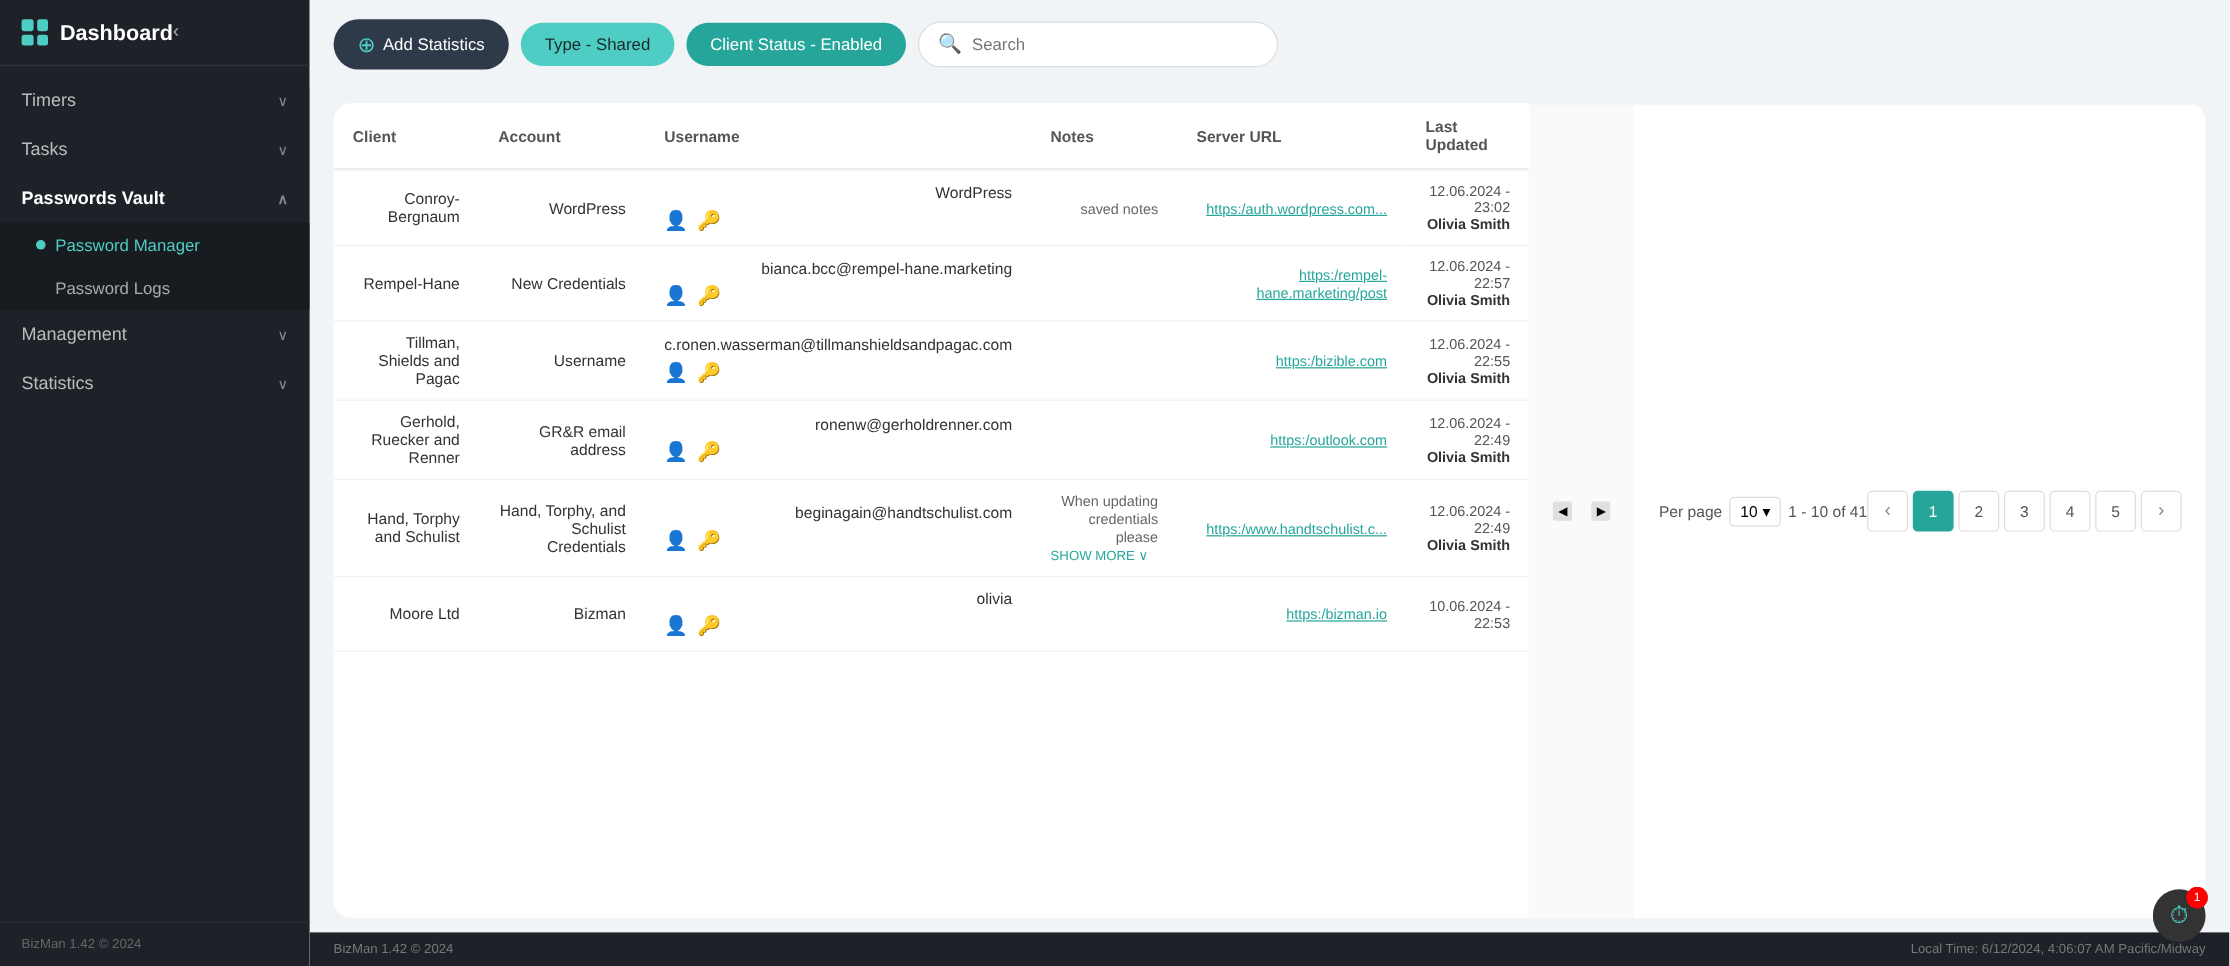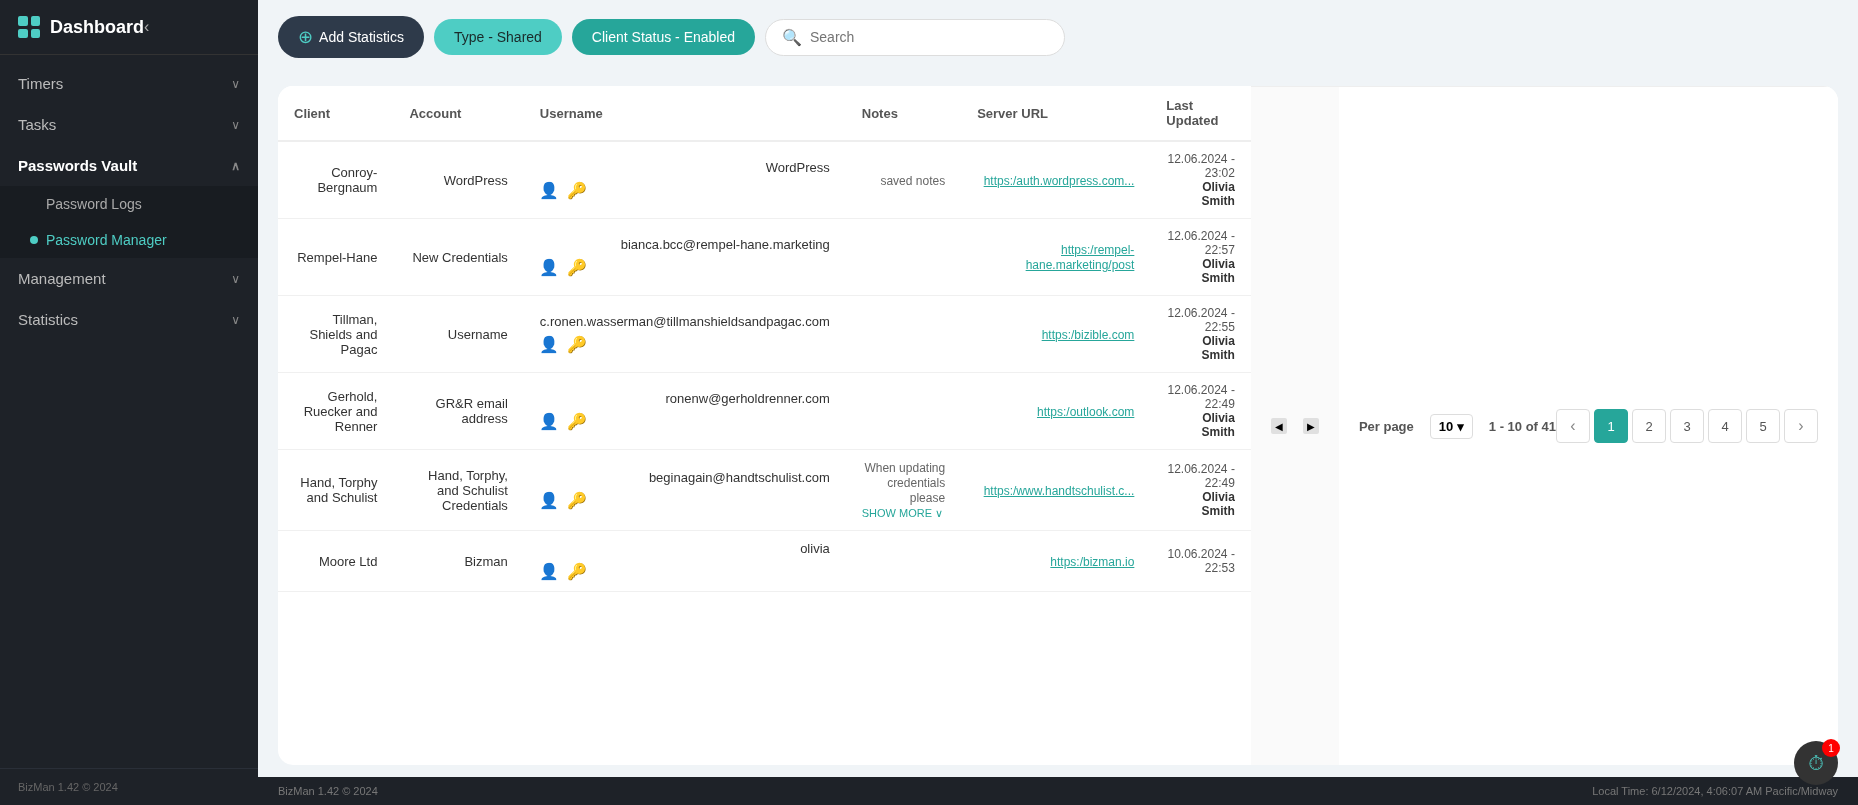--- a/index.html
+++ b/index.html
@@ -103,27 +103,27 @@
     <div class="nav-item">
       <span class="nav-item-label">Tasks</span>
       <span class="nav-chevron">∨</span>
     </div>
 
     <div class="nav-item active">
       <span class="nav-item-label">Passwords Vault</span>
       <span class="nav-chevron">∧</span>
     </div>
     <div class="sub-nav">
+      <div class="sub-nav-item active">
+        <span class="sub-nav-dot"></span>
+        <span>Password Manager</span>
+      </div>
       <div class="sub-nav-item">
         <span style="width:8px;display:inline-block;"></span>
         <span>Password Logs</span>
-      </div>
-      <div class="sub-nav-item active">
-        <span class="sub-nav-dot"></span>
-        <span>Password Manager</span>
       </div>
     </div>
 
     <div class="nav-item">
       <span class="nav-item-label">Management</span>
       <span class="nav-chevron">∨</span>
     </div>
 
     <div class="nav-item">
       <span class="nav-item-label">Statistics</span>
@@ -314,21 +314,21 @@
 
     <div style="position:relative; padding: 4px 20px; background:#fafafa; border-top:1px solid #eee; display:flex; align-items:center; gap:8px;">
       <button style="background:#e0e0e0; border:none; width:16px; height:16px; border-radius:2px; cursor:pointer; font-size:10px; display:flex;align-items:center;justify-content:center;">◀</button>
       <div style="flex:1; height:6px; background:#f0f0f0; border-radius:3px;">
         <div style="width:55%;margin-left:8%;height:6px;background:#c0c0c0;border-radius:3px;"></div>
       </div>
       <button style="background:#e0e0e0; border:none; width:16px; height:16px; border-radius:2px; cursor:pointer; font-size:10px; display:flex;align-items:center;justify-content:center;">▶</button>
     </div>
 
     <div class="pagination-bar">
-      <div style="display:flex; align-items:center; gap:16px;font-weight:bold;">
+      <div style="display:flex; align-items:center; gap:6px;">
         <span class="per-page">Per page</span>
         <div class="per-page-select">
           <span>10</span>
           <span>▾</span>
         </div>
         <span class="page-info">1 - 10 of 41</span>
       </div>
       <div class="pagination">
         <button class="page-btn page-nav">‹</button>
         <button class="page-btn active">1</button>

